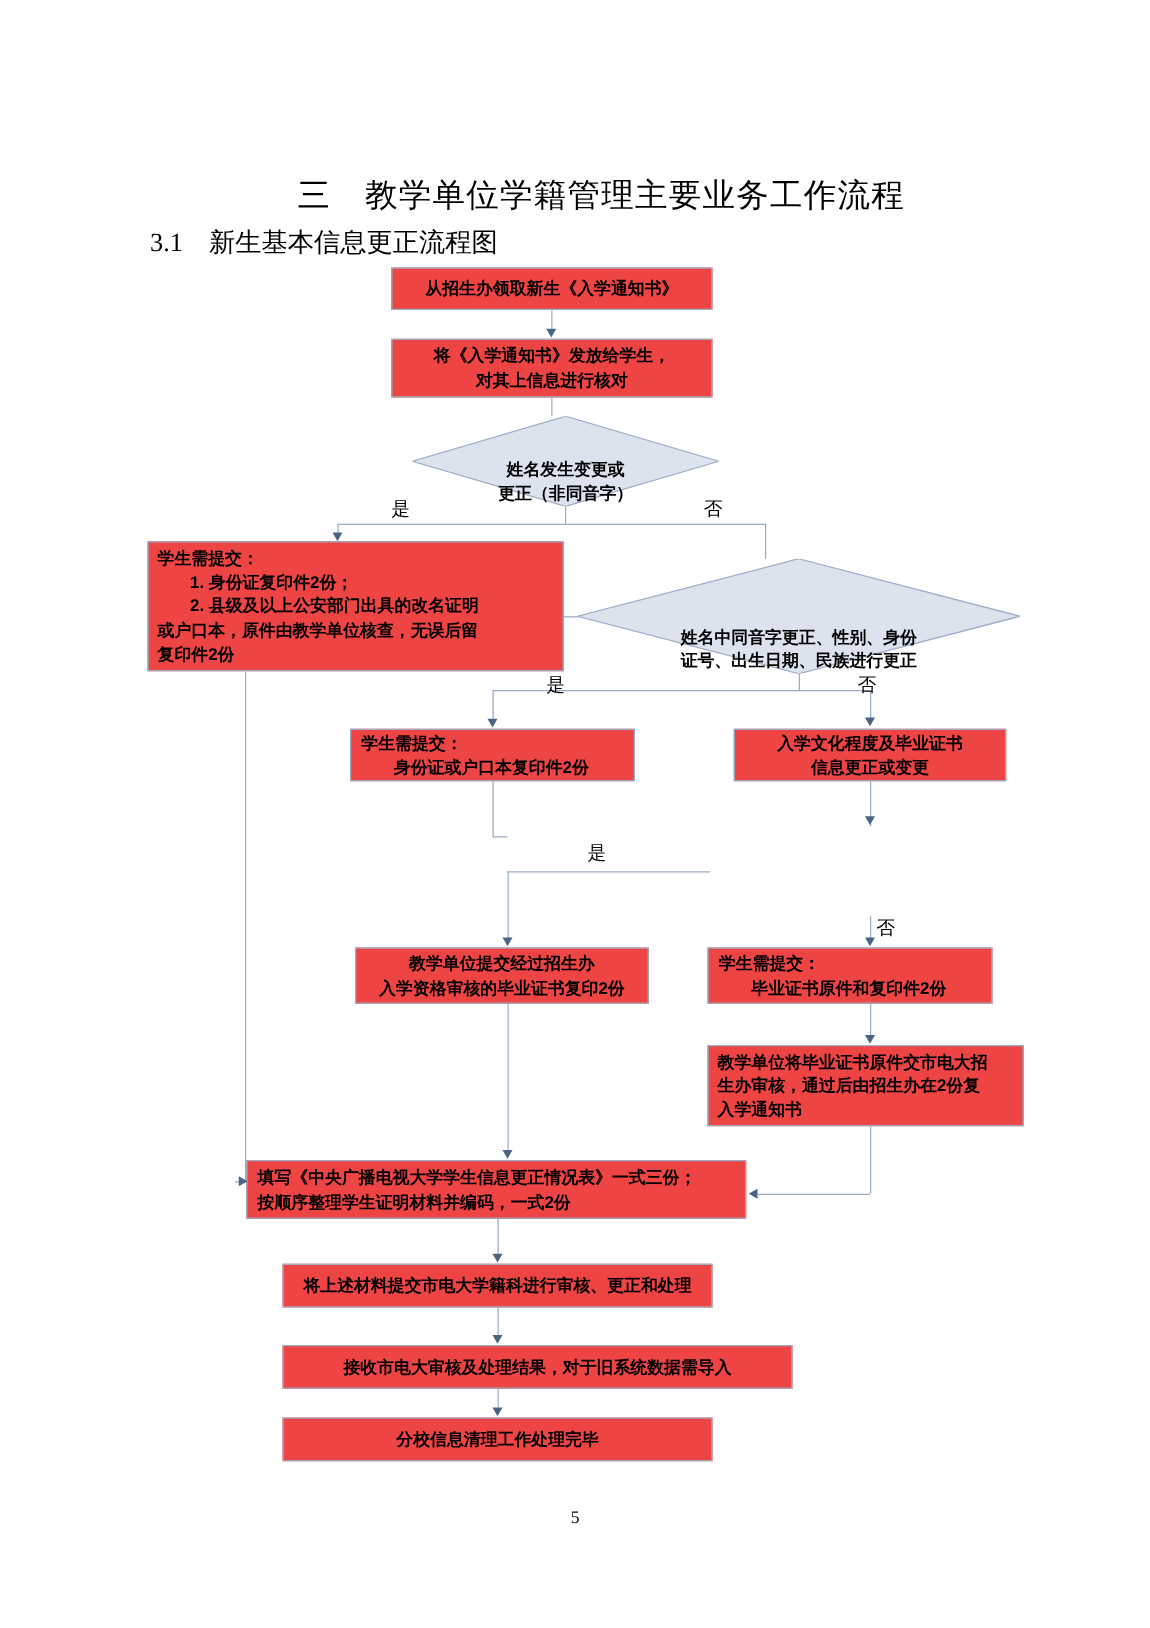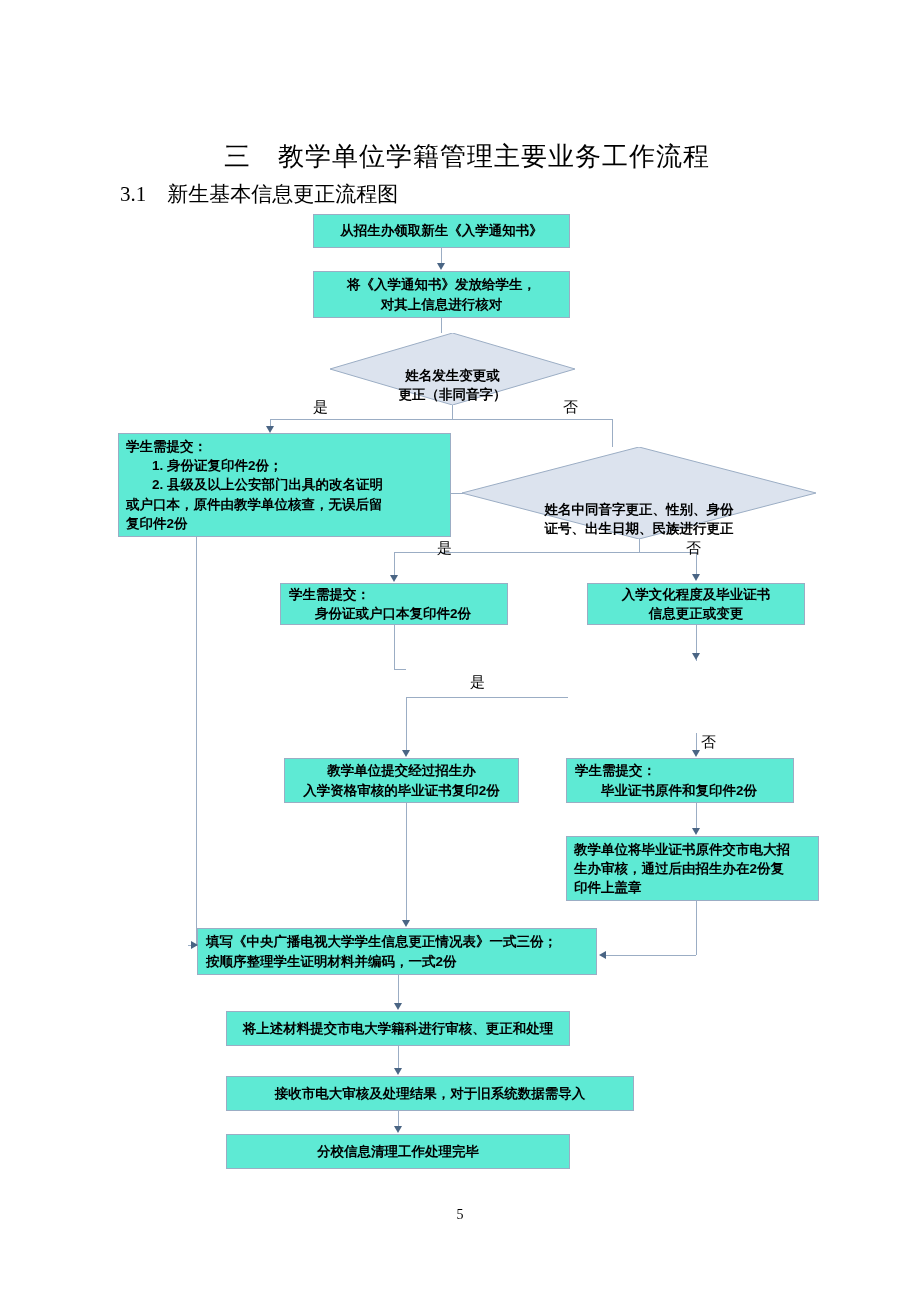--- a/index.html
+++ b/index.html
@@ -24,21 +24,21 @@
     position:absolute;
     font-family:"Liberation Serif","DejaVu Serif",serif;
     font-size:21px;
     white-space:nowrap;
   }
 
   
   .node{
     position:absolute;
     box-sizing:border-box;
-    background:#5eead4;
+    background:#ef4444;
     border:1px solid #9badc4;
     font-family:"Liberation Sans","DejaVu Sans",sans-serif;
     font-size:13.5px;
     font-weight:bold;
     line-height:1.42;
     color:#000;
     display:flex;
     flex-direction:column;
     justify-content:center;
     padding:3px 6px;
@@ -103,21 +103,21 @@
     font-family:"Liberation Serif","DejaVu Serif",serif;
     font-size:14px;
     text-align:center;
   }
 </style>
 </head>
 <body>
 
 <div id="page">
 
-  <div class="h1" style="left:224px;top:139px;">三　教学单位学籍管理主要业务工作流程</div>
+  <div class="h1" style="left:238px;top:139px;">三　教学单位学籍管理主要业务工作流程</div>
 
   <div class="h2" style="left:120px;top:180px;">3.1　新生基本信息更正流程图</div>
 
   <div class="node center" style="left:313px;top:214px;width:257px;height:34px;">
     <span class="ln">从招生办领取新生《入学通知书》</span>
   </div>
 
   <div class="node center" style="left:313px;top:271px;width:257px;height:47px;">
     <span class="ln">将《入学通知书》发放给学生，</span>
     <span class="ln">对其上信息进行核对</span>
@@ -168,21 +168,21 @@
   </div>
 
   <div class="node left" style="left:566px;top:758px;width:228px;height:45px;padding:3px 8px;">
     <span class="ln">学生需提交：</span>
     <span class="ln ind">毕业证书原件和复印件2份</span>
   </div>
 
   <div class="node left" style="left:566px;top:836px;width:253px;height:65px;padding:4px 7px;">
     <span class="ln">教学单位将毕业证书原件交市电大招</span>
     <span class="ln">生办审核，通过后由招生办在2份复</span>
-    <span class="ln">印件上盖章</span>
+    <span class="ln">入学通知书</span>
   </div>
 
   <div class="node left" style="left:197px;top:928px;width:400px;height:47px;padding:21px 8px;">
     <span class="ln">填写《中央广播电视大学学生信息更正情况表》一式三份；</span>
     <span class="ln">按顺序整理学生证明材料并编码，一式2份</span>
   </div>
 
   <div class="node center" style="left:226px;top:1011px;width:344px;height:35px;">
     <span class="ln">将上述材料提交市电大学籍科进行审核、更正和处理</span>
   </div>

